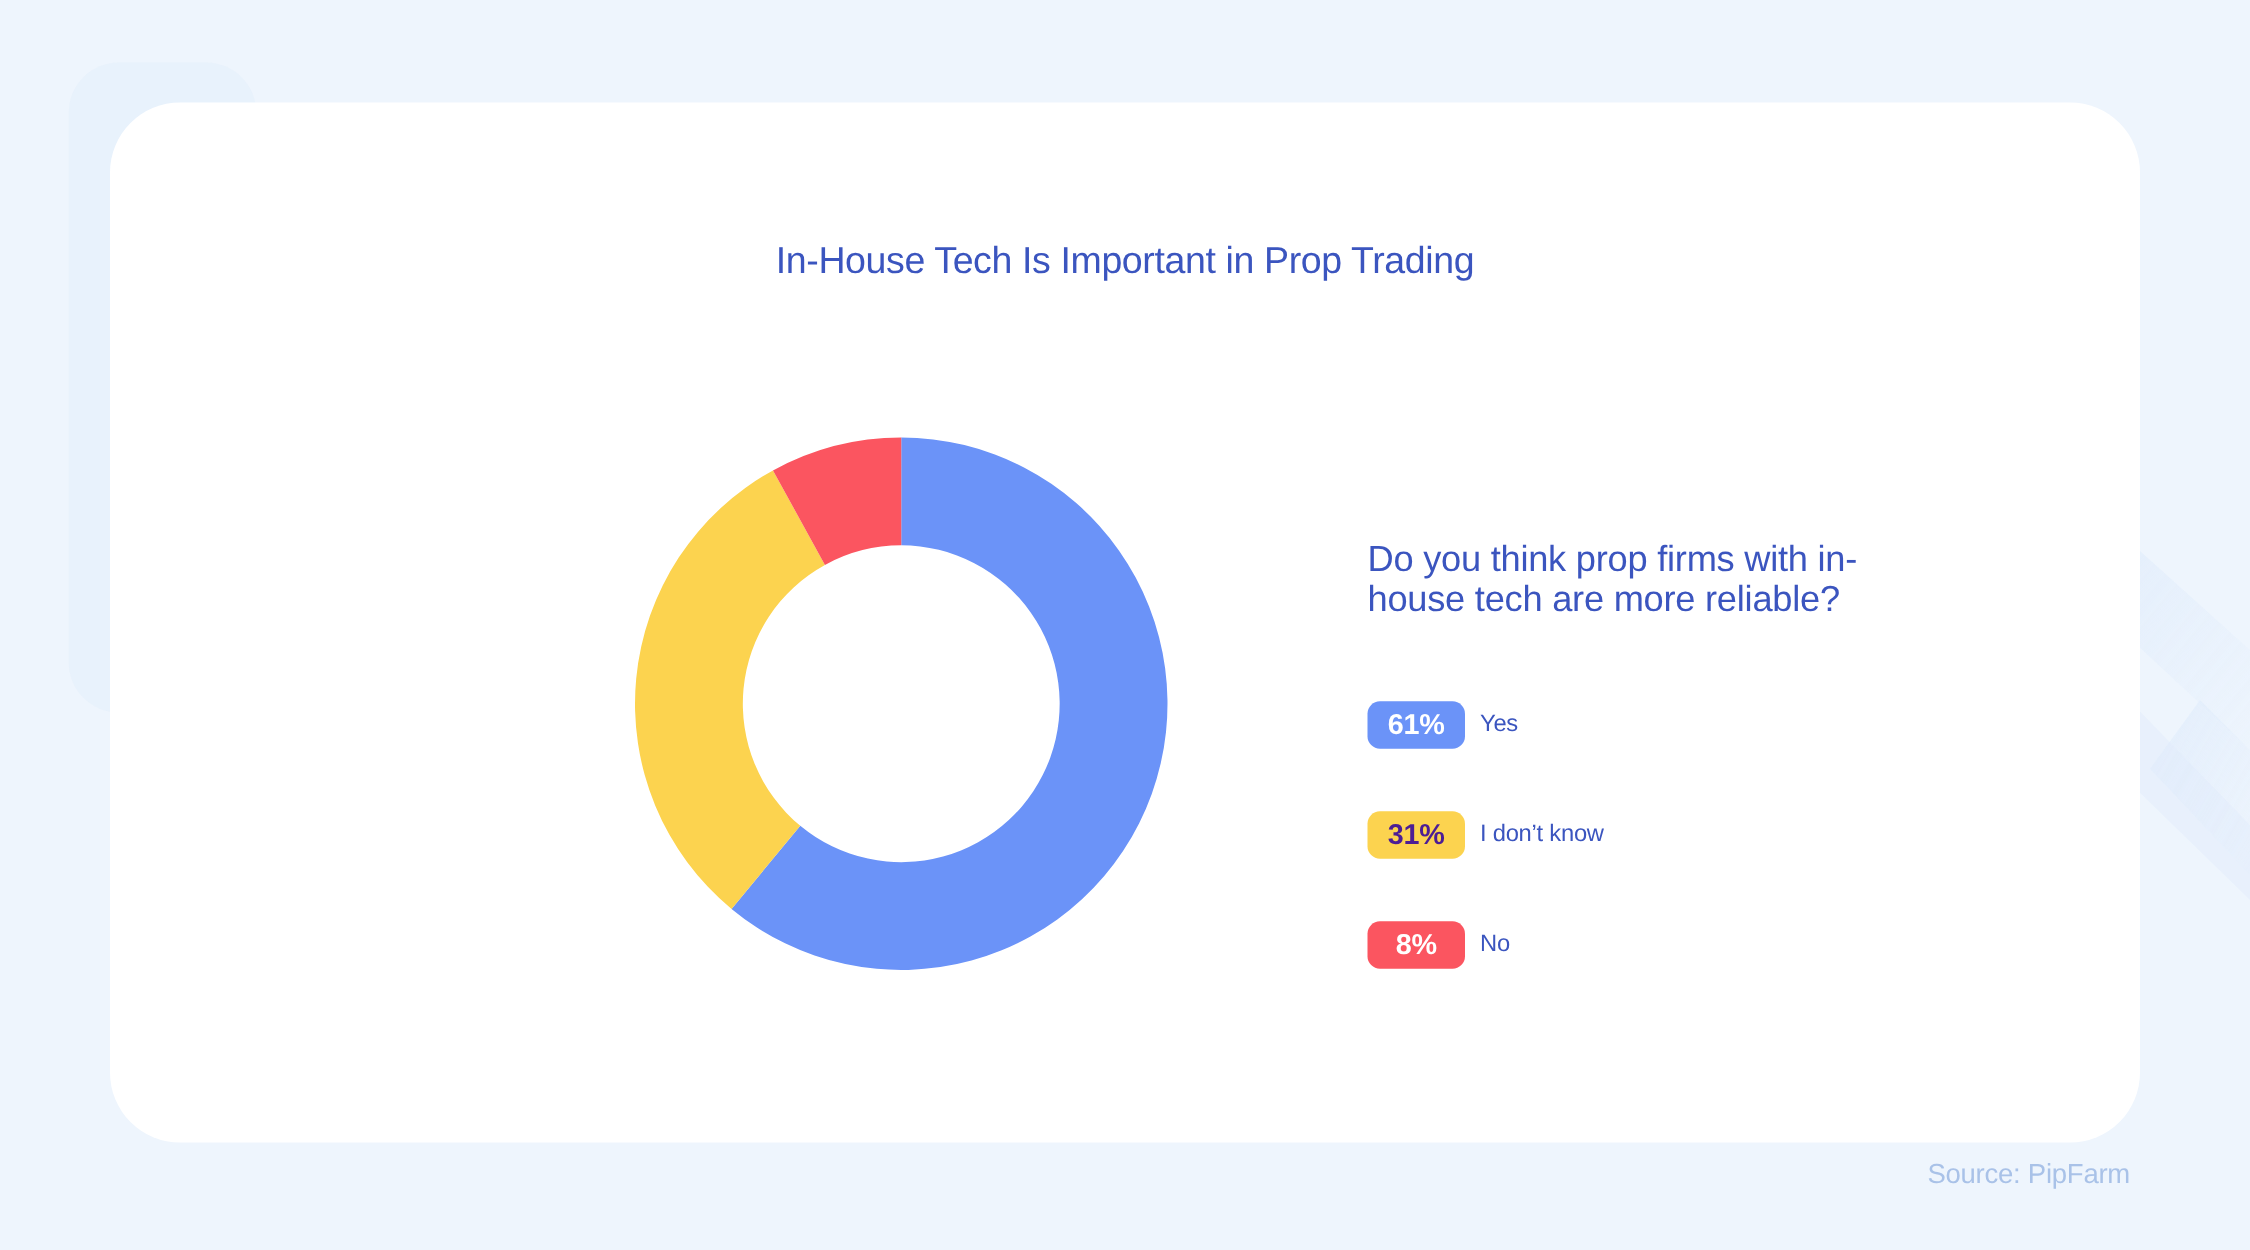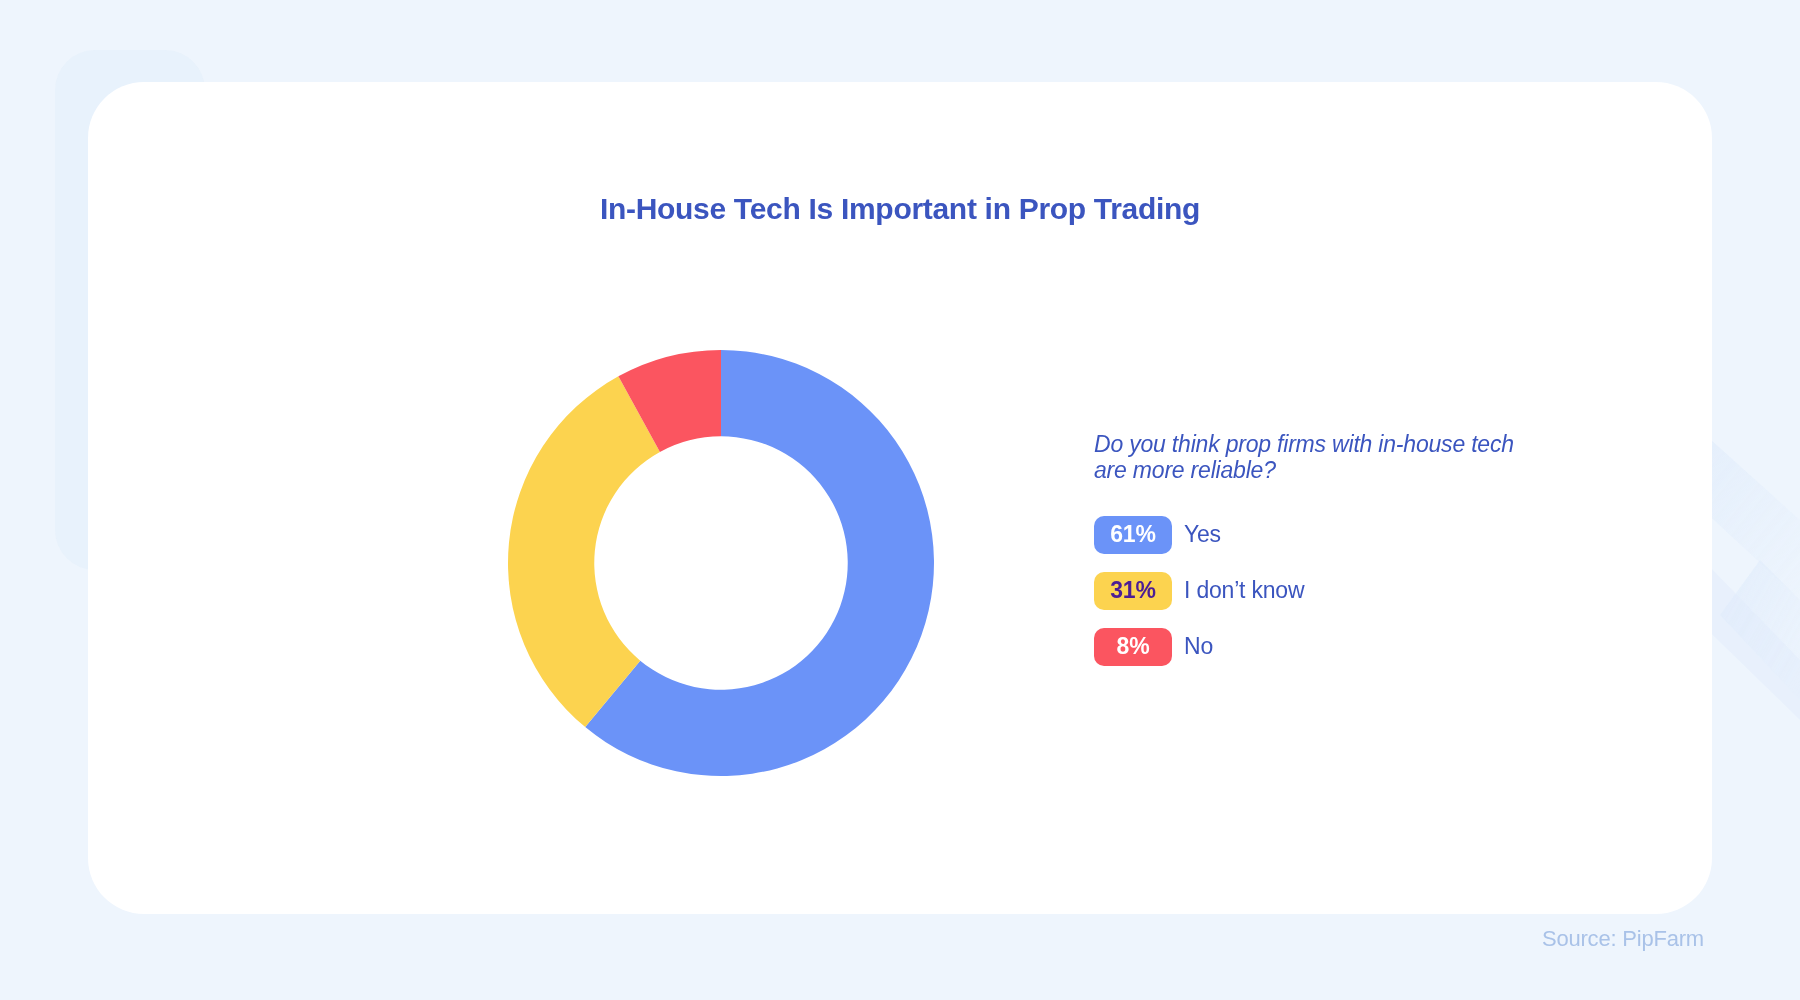--- a/index.html
+++ b/index.html
@@ -37,21 +37,21 @@
   }
 
   
   #chart-title {
     position: absolute;
     left: 0;
     right: 0;
     top: 110px;
     text-align: center;
     font-size: 30px;
-    font-weight: bold;
+    font-weight: normal;
     letter-spacing: -0.3px;
     color: #3b55bf;
   }
 
   
   #donut-wrap {
     position: absolute;
     left: 417px;
     top: 265px;
     width: 432px;
@@ -61,58 +61,58 @@
 
   
   #legend-panel {
     position: absolute;
     left: 1006px;
     top: 350px;
     width: 520px;
   }
 
   #legend-question {
-    font-size: 23px;
+    font-size: 29px;
     line-height: 1.12;
     font-weight: 500;
     color: #3b55bf;
     letter-spacing: -0.2px;
     max-width: 445px;
-    font-style: italic;
   }
 
   #legend-list {
     margin-top: 32px;
     display: flex;
     flex-direction: column;
     gap: 18px;
   }
 
   .legend-item {
     display: flex;
     align-items: center;
     gap: 12px;
+    margin-top: 32px;
   }
 
   .legend-badge {
     display: inline-flex;
     align-items: center;
     justify-content: center;
     min-width: 78px;
     height: 38px;
     padding: 0 13px;
     border-radius: 10px;
     font-size: 23px;
     font-weight: bold;
     letter-spacing: -0.2px;
     line-height: 1;
   }
 
   .legend-label {
-    font-size: 23px;
+    font-size: 19px;
     font-weight: 500;
     color: #3b55bf;
     letter-spacing: -0.2px;
     white-space: nowrap;
   }
 
   
   #source-note {
     position: absolute;
     right: 96px;

